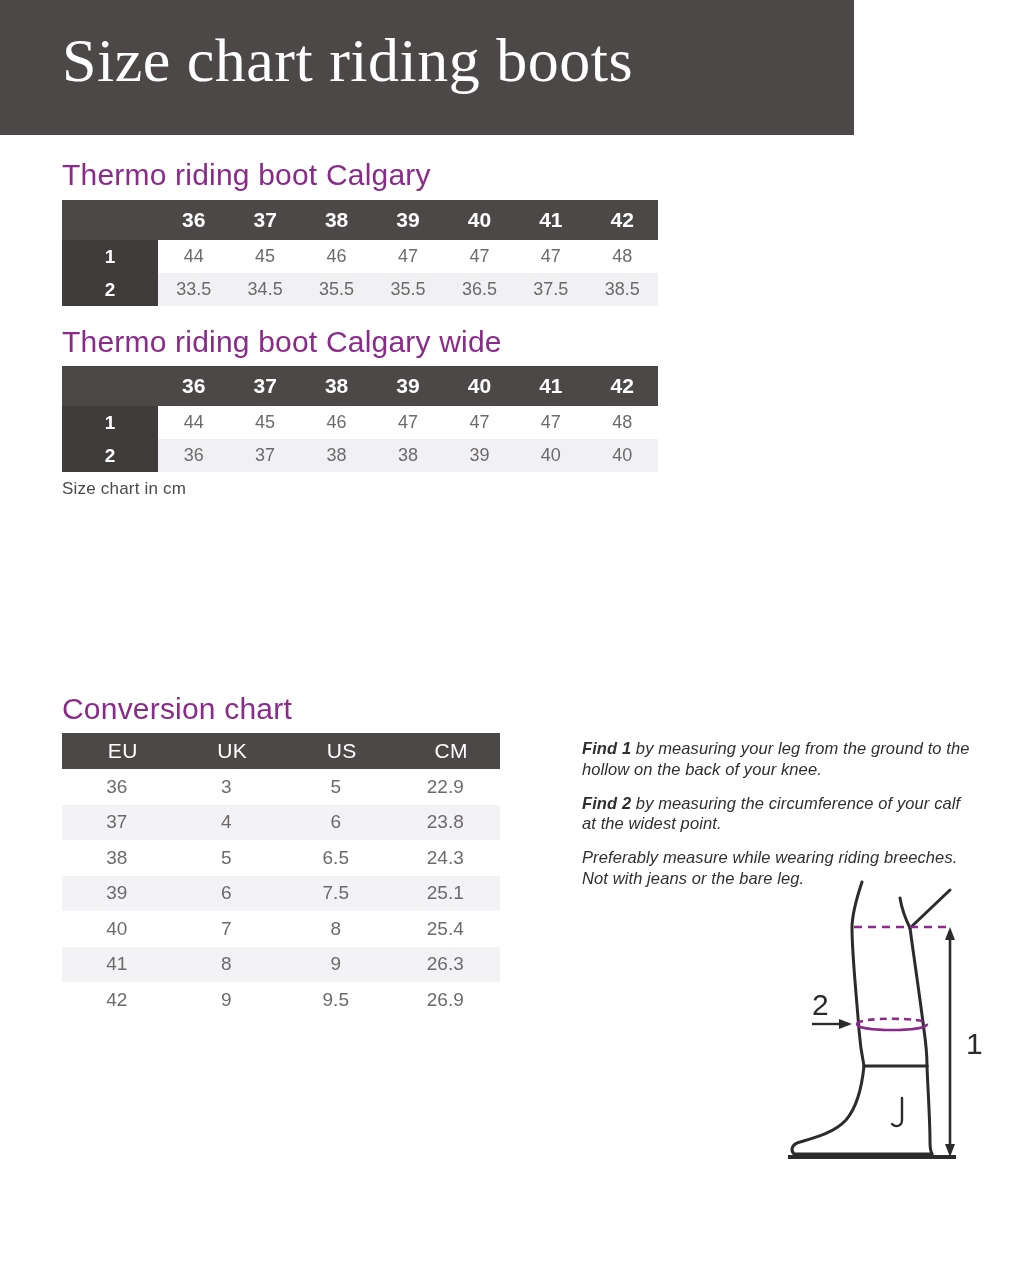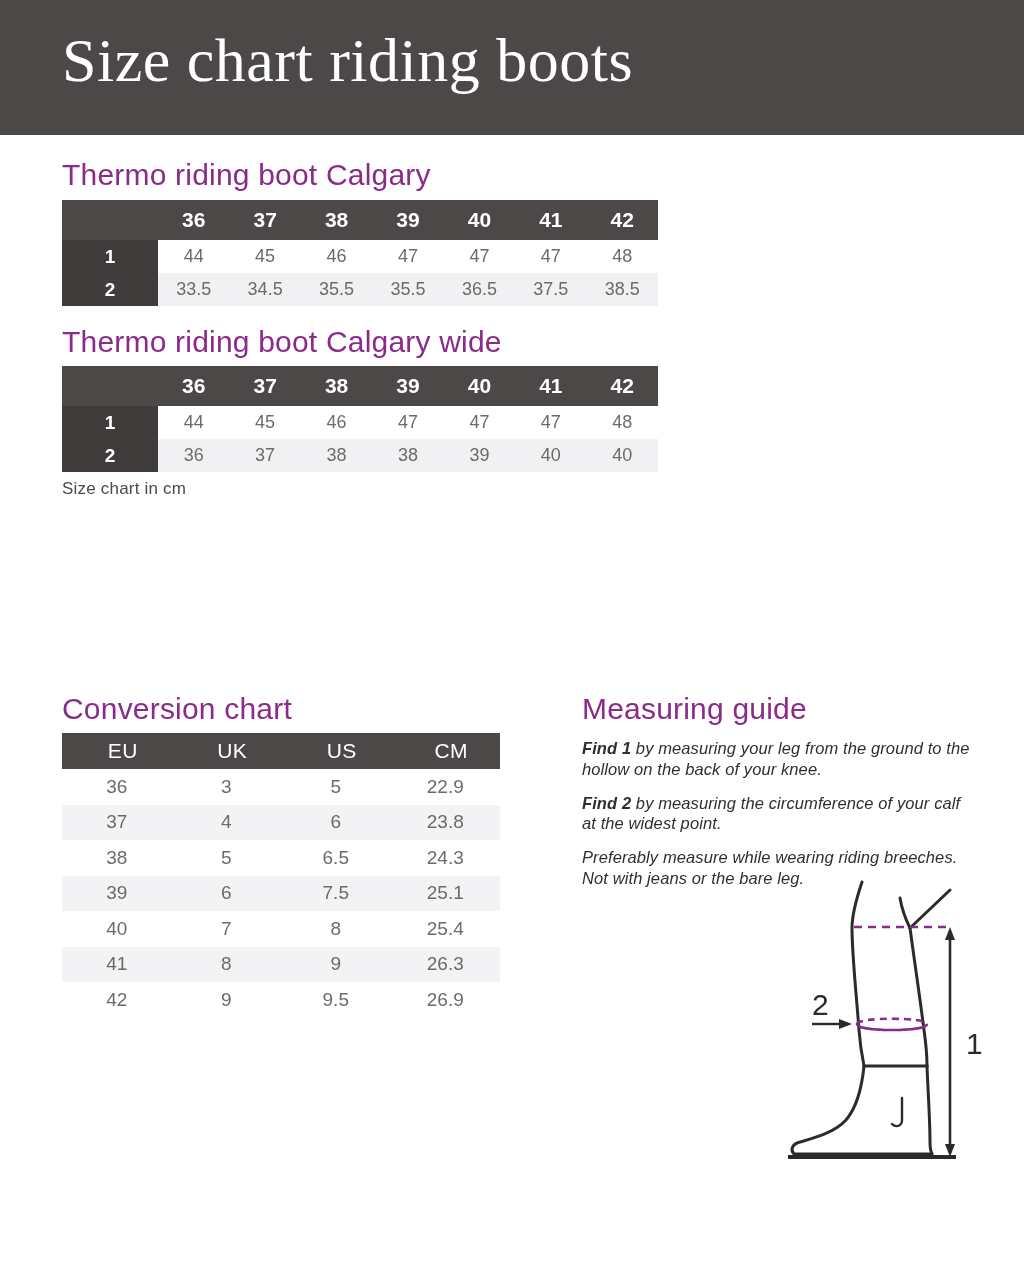--- a/index.html
+++ b/index.html
@@ -7,21 +7,21 @@
     width: 1024px; height: 1280px;
     background: #ffffff;
     font-family: "Liberation Sans", sans-serif;
     overflow: hidden;
   }
   .page { position: relative; width: 1024px; height: 1280px; background:#fff; }
 
   
   .header {
     position: absolute; left: 0; top: 0;
-    width: 1024px; height: 135px;
+    width: 854px; height: 135px;
     background: #4d4848;
   }
   .header-title {
     position: absolute; left: 62px; top: 26px;
     font-family: "Liberation Serif", "DejaVu Serif", serif;
     font-size: 62px; font-weight: 400; letter-spacing: .5px;
     color: #ffffff; white-space: nowrap; line-height: 1.1;
   }
   .logo { position: absolute; right: 38px; top: 22px; width: 200px; height: 96px; }
   .logo svg { display:block; width:200px; height:96px; }
@@ -256,21 +256,20 @@
       </tr>
       <tr>
         <td>42</td>
         <td>9</td>
         <td>9.5</td>
         <td>26.9</td>
       </tr>
     </tbody>
   </table>
 
-  <div class="sec-title" style="left:582px; top:692px;">Measuring guide</div>
 
   <div class="mg-block" style="top:738px;font-style:italic;">
     <p class="mg-p">
       <b>Find 1</b><span> by measuring your leg from the ground to the hollow on the back of your knee.</span>
     </p>
     <p class="mg-p">
       <b>Find 2</b><span> by measuring the circumference of your calf at the widest point.</span>
     </p>
     <p class="mg-p" style="margin-top:8px;">
       <span>Preferably measure while wearing riding breeches. Not with jeans or the bare leg.</span>

